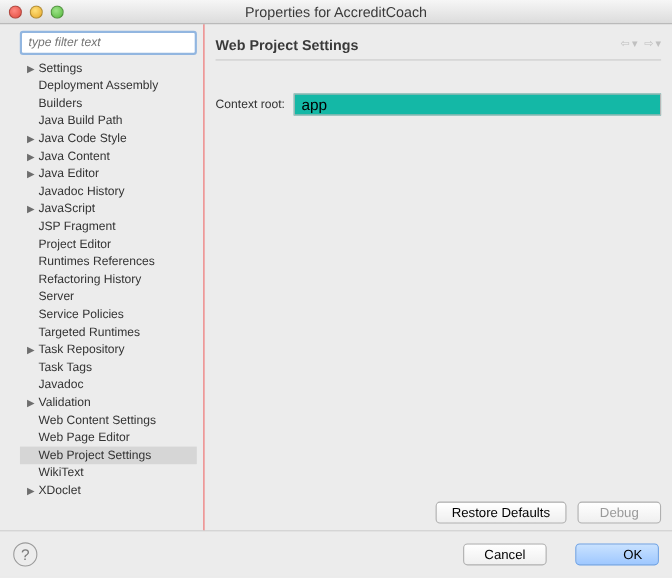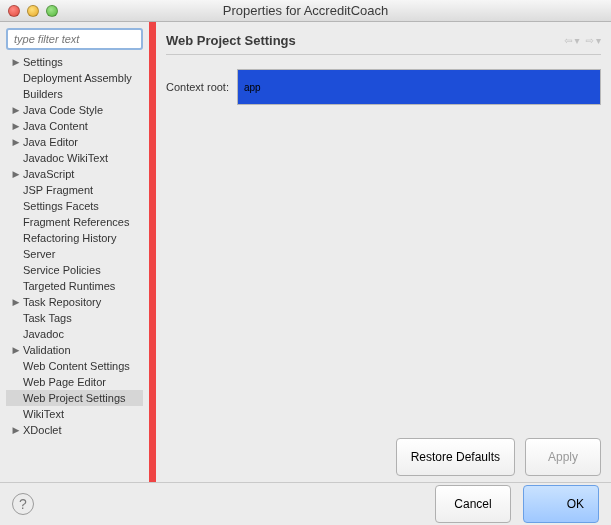--- a/index.html
+++ b/index.html
@@ -38,26 +38,26 @@
     margin: 17px auto;
     font-size: 13px;
     color: #3a3a3a;
     text-align: right;
   }
   .body {
     display: flex;
     height: 460px;
   }
   .left-pane {
-    width: 156px;
-    border-right: 7px solid #ef4444;
+    width: 186px;
+    border-right: 1px solid #ef4444;
     display: flex;
     flex-direction: column;
     background: #ececec;
-    padding: 6px 6px 6px 6px;
+    padding: 6px 6px 6px 18px;
   }
   .filter {
     width: 100%;
     height: 22px;
     border: 2px solid #92b6e0;
     border-radius: 3px;
     padding: 0 6px;
     font-size: 11px;
     font-style: italic;
     color: #888;
@@ -114,42 +114,42 @@
     display: flex;
     align-items: center;
     gap: 2px;
   }
   .nav-btns .g { color: #c0c0c0; font-size: 10px; }
   .hr { height: 1px; background: #c9c9c9; margin: 2px 0 10px 0; }
   .form-row {
     display: flex;
     align-items: center;
     gap: 8px;
-    margin-top: 4px;
+    margin-top: 20px;
   }
   .form-row label { color: #333; }
   .text-input {
     flex: 1;
-    height: 36px;
+    height: 20px;
     border: 1px solid #b7b7b7;
-    background: #1d4ed8;
+    background: #14b8a6;
     padding: 0 6px;
-    font-size: 10px;
+    font-size: 14px;
     border-radius: 0;
     outline: none;
   }
   .right-bottom {
     margin-top: auto;
     display: flex;
     justify-content: flex-end;
     gap: 10px;
     padding-top: 8px;
   }
   .btn {
-    height: 38px;
+    height: 20px;
     min-width: 76px;
     padding: 0 14px;
     font-size: 12px;
     border-radius: 4px;
     border: 1px solid #b0b0b0;
     background: linear-gradient(#ffffff, #efefef);
     cursor: default;
   }
   .btn.disabled { color: #9a9a9a; }
   .btn.primary {
@@ -171,21 +171,21 @@
     border-radius: 50%;
     color: #7a7a7a;
     font-size: 14px;
     display: flex; align-items: center; justify-content: center;
     cursor: default;
     background: #ececec;
   }
   .footer .right {
     margin-left: auto;
     display: flex;
-    gap: 12px;
+    gap: 26px;
   }
 </style>
 </head>
 <body>
 
 <div class="titlebar">
   <div class="traffic-lights">
     <div class="light red"></div>
     <div class="light yellow"></div>
     <div class="light green"></div>
@@ -204,50 +204,54 @@
           </li>
           <li>
             <span class="spacer"></span>
             <span class="lbl">Deployment Assembly</span>
           </li>
           <li>
             <span class="spacer"></span>
             <span class="lbl">Builders</span>
           </li>
           <li>
+            <span class="spacer"></span>
+            <span class="lbl">Java Build Path</span>
+          </li>
+          <li>
             <span class="toggle">▶</span>
             <span class="lbl">Java Code Style</span>
           </li>
           <li>
             <span class="toggle">▶</span>
             <span class="lbl">Java Content</span>
           </li>
           <li>
             <span class="toggle">▶</span>
             <span class="lbl">Java Editor</span>
           </li>
           <li>
             <span class="spacer"></span>
-            <span class="lbl">Javadoc WikiText</span>
+            <span class="lbl">Javadoc History</span>
           </li>
           <li>
             <span class="toggle">▶</span>
             <span class="lbl">JavaScript</span>
           </li>
           <li>
             <span class="spacer"></span>
             <span class="lbl">JSP Fragment</span>
           </li>
           <li>
             <span class="spacer"></span>
-            <span class="lbl">Settings Facets</span>
-          </li>
-          <li>
-            <span class="spacer"></span>
-            <span class="lbl">Fragment References</span>
+            <span class="lbl">Project Editor</span>
+          </li>
+          <li>
+            <span class="spacer"></span>
+            <span class="lbl">Runtimes References</span>
           </li>
           <li>
             <span class="spacer"></span>
             <span class="lbl">Refactoring History</span>
           </li>
           <li>
             <span class="spacer"></span>
             <span class="lbl">Server</span>
           </li>
           <li>
@@ -308,21 +312,21 @@
         <span class="g">▾</span>
       </div>
     </div>
     <div class="hr"></div>
     <div class="form-row">
       <label>Context root:</label>
       <input class="text-input" type="text" value="app" style="">
     </div>
     <div class="right-bottom">
       <button class="btn">Restore Defaults</button>
-      <button class="btn disabled">Apply</button>
+      <button class="btn disabled">Debug</button>
     </div>
   </div>
 </div>
 
 <div class="footer">
   <div class="help">?</div>
   <div class="right">
     <button class="btn">Cancel</button>
     <button class="btn primary">OK</button>
   </div>

